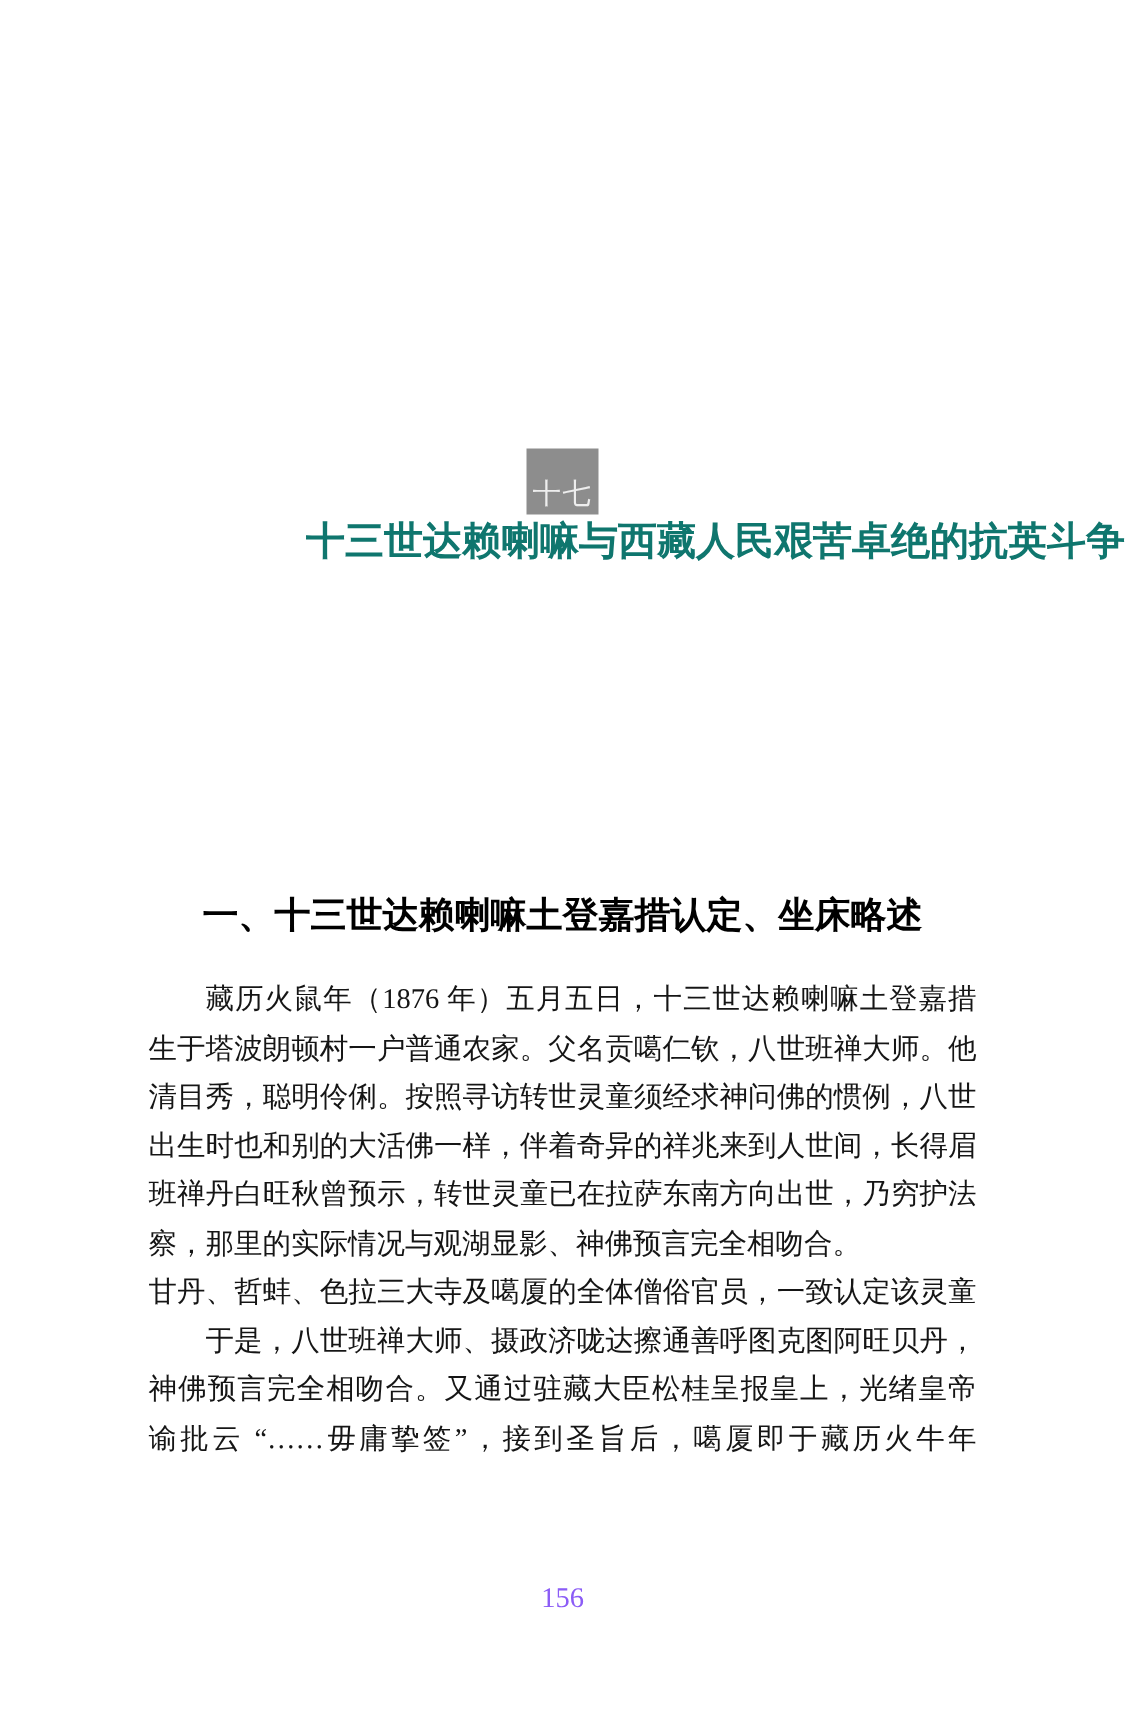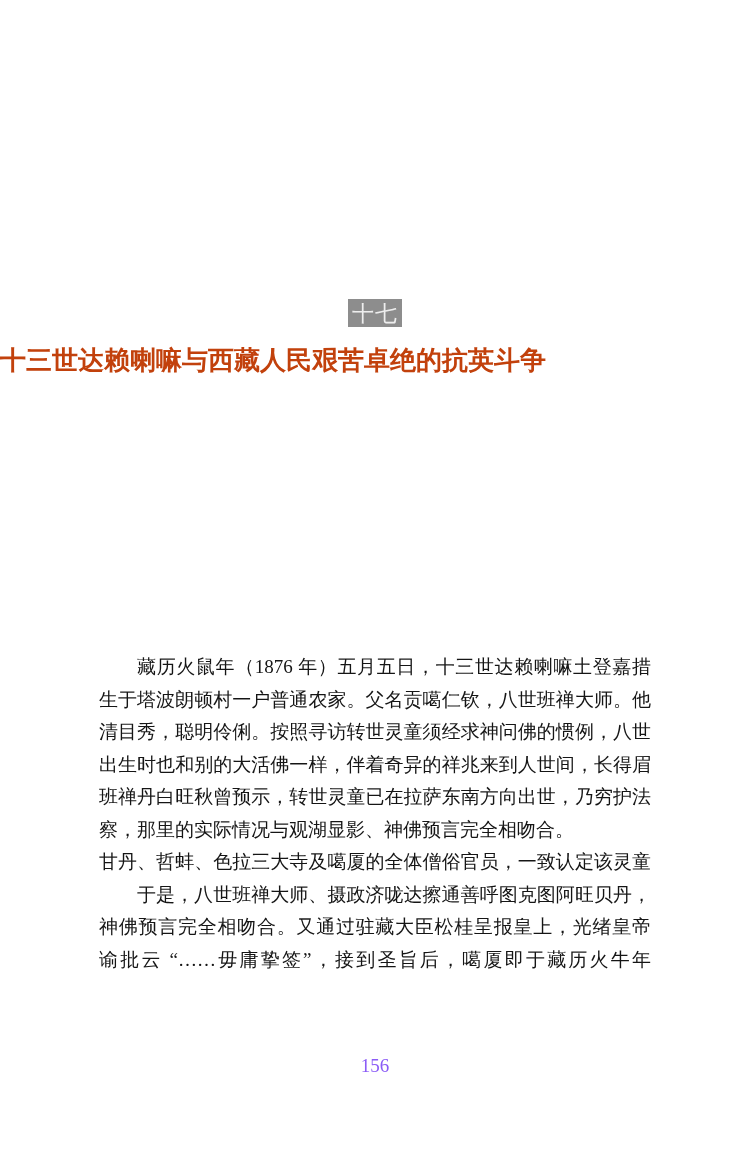--- a/index.html
+++ b/index.html
@@ -16,35 +16,35 @@
     font-family: "Liberation Serif", "DejaVu Serif", serif;
     color: #151515;
   }
   .chapter-badge {
     position: absolute;
     top: 299px;
     left: 50%;
     transform: translateX(-50%);
     background: #8d8d8d;
     color: #eeeeee;
-    font-size: 22px;
+    font-size: 19px;
     line-height: 19px;
-    padding: 5px 4px 4px 4px;
+    padding: 21px 4px 4px 4px;
     letter-spacing: 1px;
     white-space: nowrap;
   }
   .chapter-title {
     position: absolute;
     top: 343px;
     left: 0;
     width: 750px;
-    text-align: left;
+    text-align: right;
     font-size: 26px;
     font-weight: bold;
-    color: #c2410c;
+    color: #0f766e;
     letter-spacing: 0;
     white-space: nowrap;
   }
   .section-heading {
     position: absolute;
     top: 594px;
     left: 0;
     width: 750px;
     text-align: center;
     font-family: "Liberation Sans", "DejaVu Sans", sans-serif;
@@ -86,20 +86,21 @@
 </style>
 </head>
 <body>
 
 <div class="page">
 
   <div class="chapter-badge">十七</div>
 
   <h1 class="chapter-title" style="margin:0;">十三世达赖喇嘛与西藏人民艰苦卓绝的抗英斗争</h1>
 
+  <h2 class="section-heading" style="margin:0;">一、十三世达赖喇嘛土登嘉措认定、坐床略述</h2>
 
   <div class="body-block">
     <div>
       <div class="body-line indent">藏历火鼠年（1876 年）五月五日，十三世达赖喇嘛土登嘉措降</div>
       <div class="body-line">生于塔波朗顿村一户普通农家。父名贡噶仁钦，八世班禅大师。他</div>
       <div class="body-line">清目秀，聪明伶俐。按照寻访转世灵童须经求神问佛的惯例，八世</div>
       <div class="body-line">出生时也和别的大活佛一样，伴着奇异的祥兆来到人世间，长得眉</div>
       <div class="body-line">班禅丹白旺秋曾预示，转世灵童已在拉萨东南方向出世，乃穷护法</div>
       <div class="body-line para-end">察，那里的实际情况与观湖显影、神佛预言完全相吻合。</div>
     </div>

